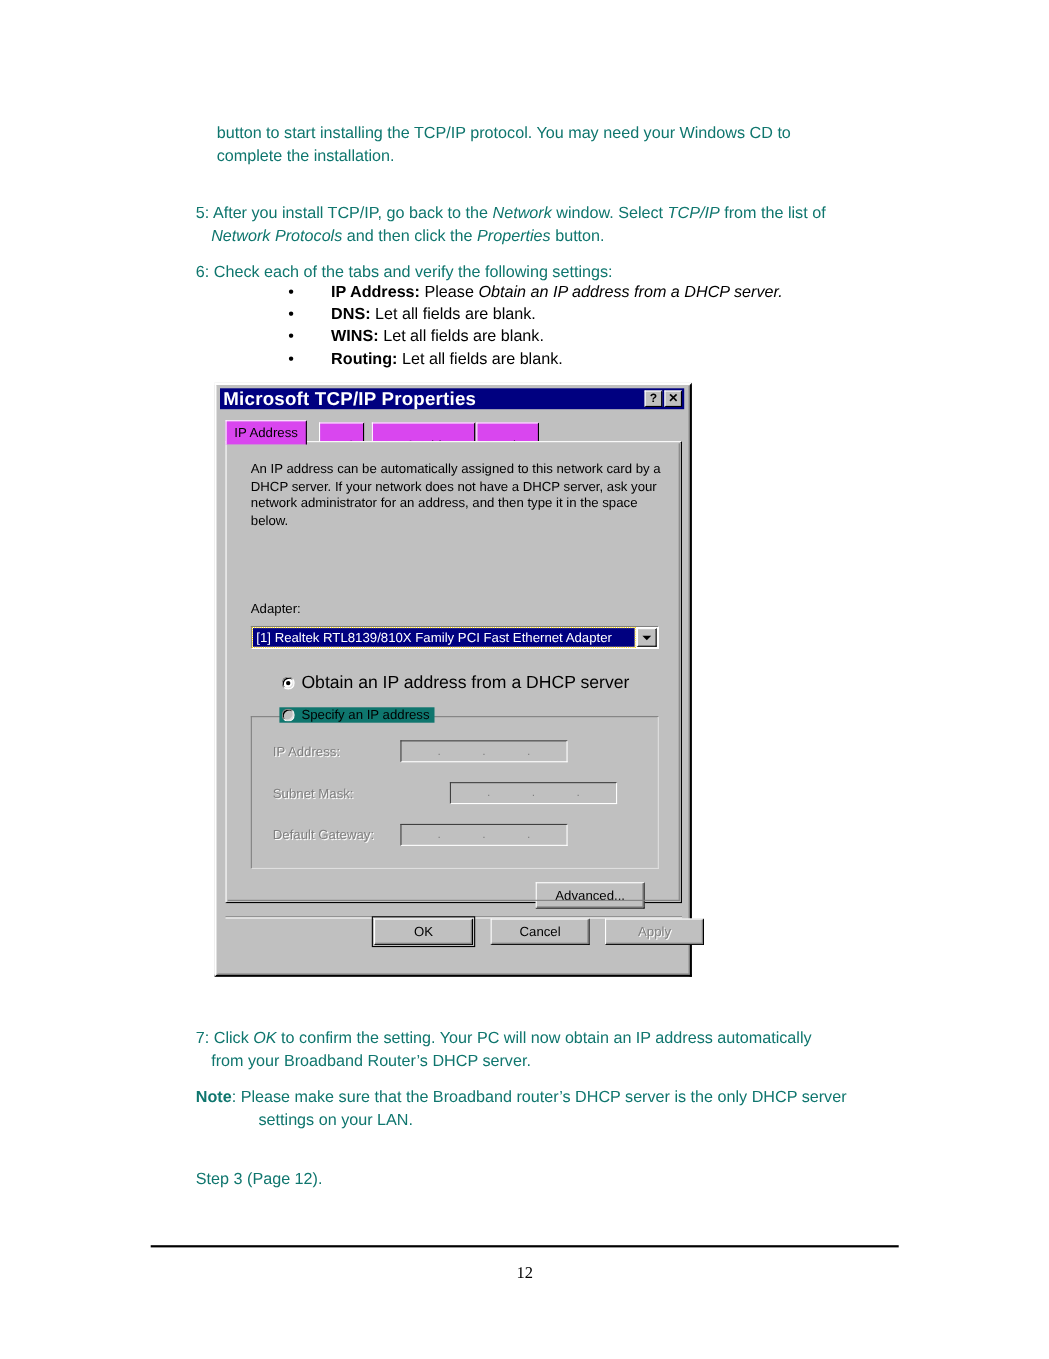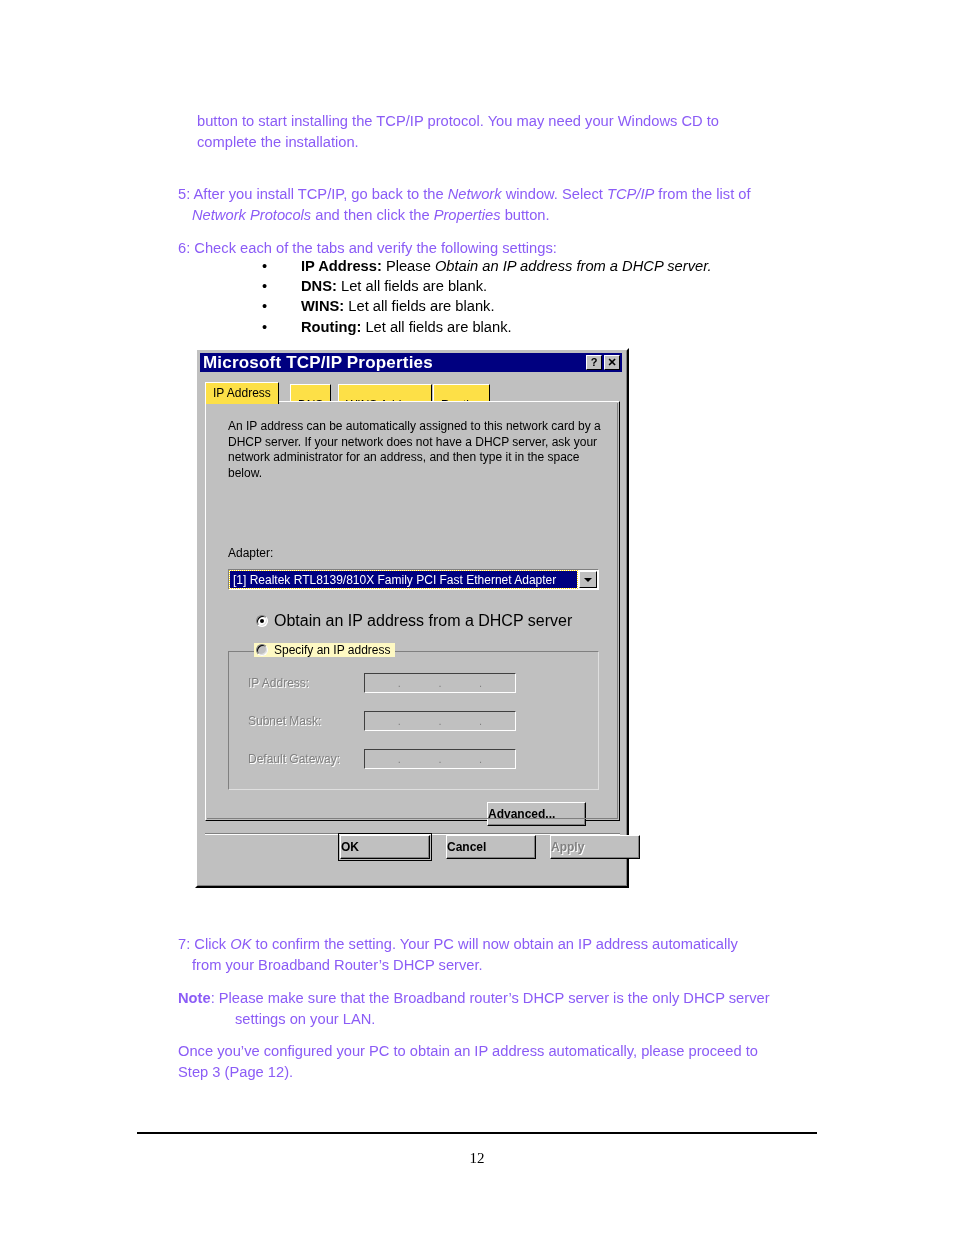--- a/index.html
+++ b/index.html
@@ -20,21 +20,21 @@
   
   .doc-body {
     position: absolute;
     left: 0; top: 0;
     width: 954px;
   }
   .para {
     position: absolute;
     font-size: 14.7px;
     line-height: 21px;
-    color: #8b5cf6;
+    color: #0f766e;
   }
   .i { font-style: italic; }
   .b { font-weight: bold; }
 
   .bullets {
     position: absolute;
     left: 262px;
     top: 256px;
     width: 520px;
     list-style: none;
@@ -121,21 +121,21 @@
     position: absolute;
     left: 8px;
     top: 32px;
     width: 415px;
     height: 21px;
   }
   .tab {
     position: absolute;
     top: 2px;
     height: 19px;
-    background: #fde047;
+    background: #d946ef;
     border-top: 1px solid #ffffff;
     border-left: 1px solid #ffffff;
     border-right: 1px solid #000000;
     box-sizing: border-box;
     padding: 13px 7px 0 7px;
     font-size: 12px;
     white-space: nowrap;
     cursor: default;
   }
   .tab.active {
@@ -288,21 +288,21 @@
     border-top-color: #ffffff;
     border-right: none;
     border-bottom: none;
     pointer-events: none;
     opacity: 0;
   }
   .gb-legend {
     position: absolute;
     left: 23px;
     top: 242px;
-    background: #fef9c3;
+    background: #0f766e;
     padding: 0 4px 0 2px;
     z-index: 4;
     font-size: 12px;
     display: flex;
     align-items: center;
   }
 
   .field-row {
     position: absolute;
     display: flex;
@@ -335,24 +335,23 @@
   .btn {
     background: #c0c0c0;
     border-top: 1px solid #ffffff;
     border-left: 1px solid #ffffff;
     border-right: 1px solid #000000;
     border-bottom: 1px solid #000000;
     box-sizing: border-box;
     font-size: 12px;
     font-family: "Liberation Sans", sans-serif;
     color: #000000;
-    text-align: left;
+    text-align: center;
     cursor: default;
     position: relative;
-    font-weight: bold;
   }
   .btn::after {
     content: "";
     position: absolute;
     left: 0; top: 0; right: 0; bottom: 0;
     border-right: 1px solid #808080;
     border-bottom: 1px solid #808080;
     pointer-events: none;
   }
   .btn-advanced {
@@ -470,21 +469,21 @@
     <span>Click </span><span class="i">OK</span><span> to confirm the setting. Your PC will now obtain an IP address automatically</span><br>
     <span style="display:inline-block;width:14px;"></span><span>from your Broadband Router’s DHCP server.</span>
   </div>
 
   <div class="para" style="left:178px; top:988px; width:660px;">
     <span class="b">Note</span><span>: Please make sure that the Broadband router’s DHCP server is the only DHCP server</span><br>
     <span style="display:inline-block;width:57px;"></span><span>settings on your LAN.</span>
   </div>
 
   <div class="para" style="left:178px; top:1041px; width:660px;">
-    <span>Once you’ve configured your PC to obtain an IP address automatically, please proceed to</span><br>
+    <br>
     <span>Step 3 (Page 12).</span>
   </div>
 
 </div>
 
 <div class="win-dialog">
   <div class="win-inner"></div>
 
   <div class="titlebar">
     <span class="title-text">Microsoft TCP/IP Properties</span>
@@ -526,21 +525,21 @@
 
     <div class="field-row" style="left:42px; top:271px;">
       <span class="field-label">IP Address:</span>
       <span class="ipbox">
         <span class="ipdot">.</span>
         <span class="ipdot">.</span>
         <span class="ipdot">.</span>
       </span>
     </div>
 
-    <div class="field-row" style="left:42px; top:309px;">
+    <div class="field-row" style="left:42px; top:309px;gap:45px;">
       <span class="field-label">Subnet Mask:</span>
       <span class="ipbox">
         <span class="ipdot">.</span>
         <span class="ipdot">.</span>
         <span class="ipdot">.</span>
       </span>
     </div>
 
     <div class="field-row" style="left:42px; top:347px;">
       <span class="field-label">Default Gateway:</span>

